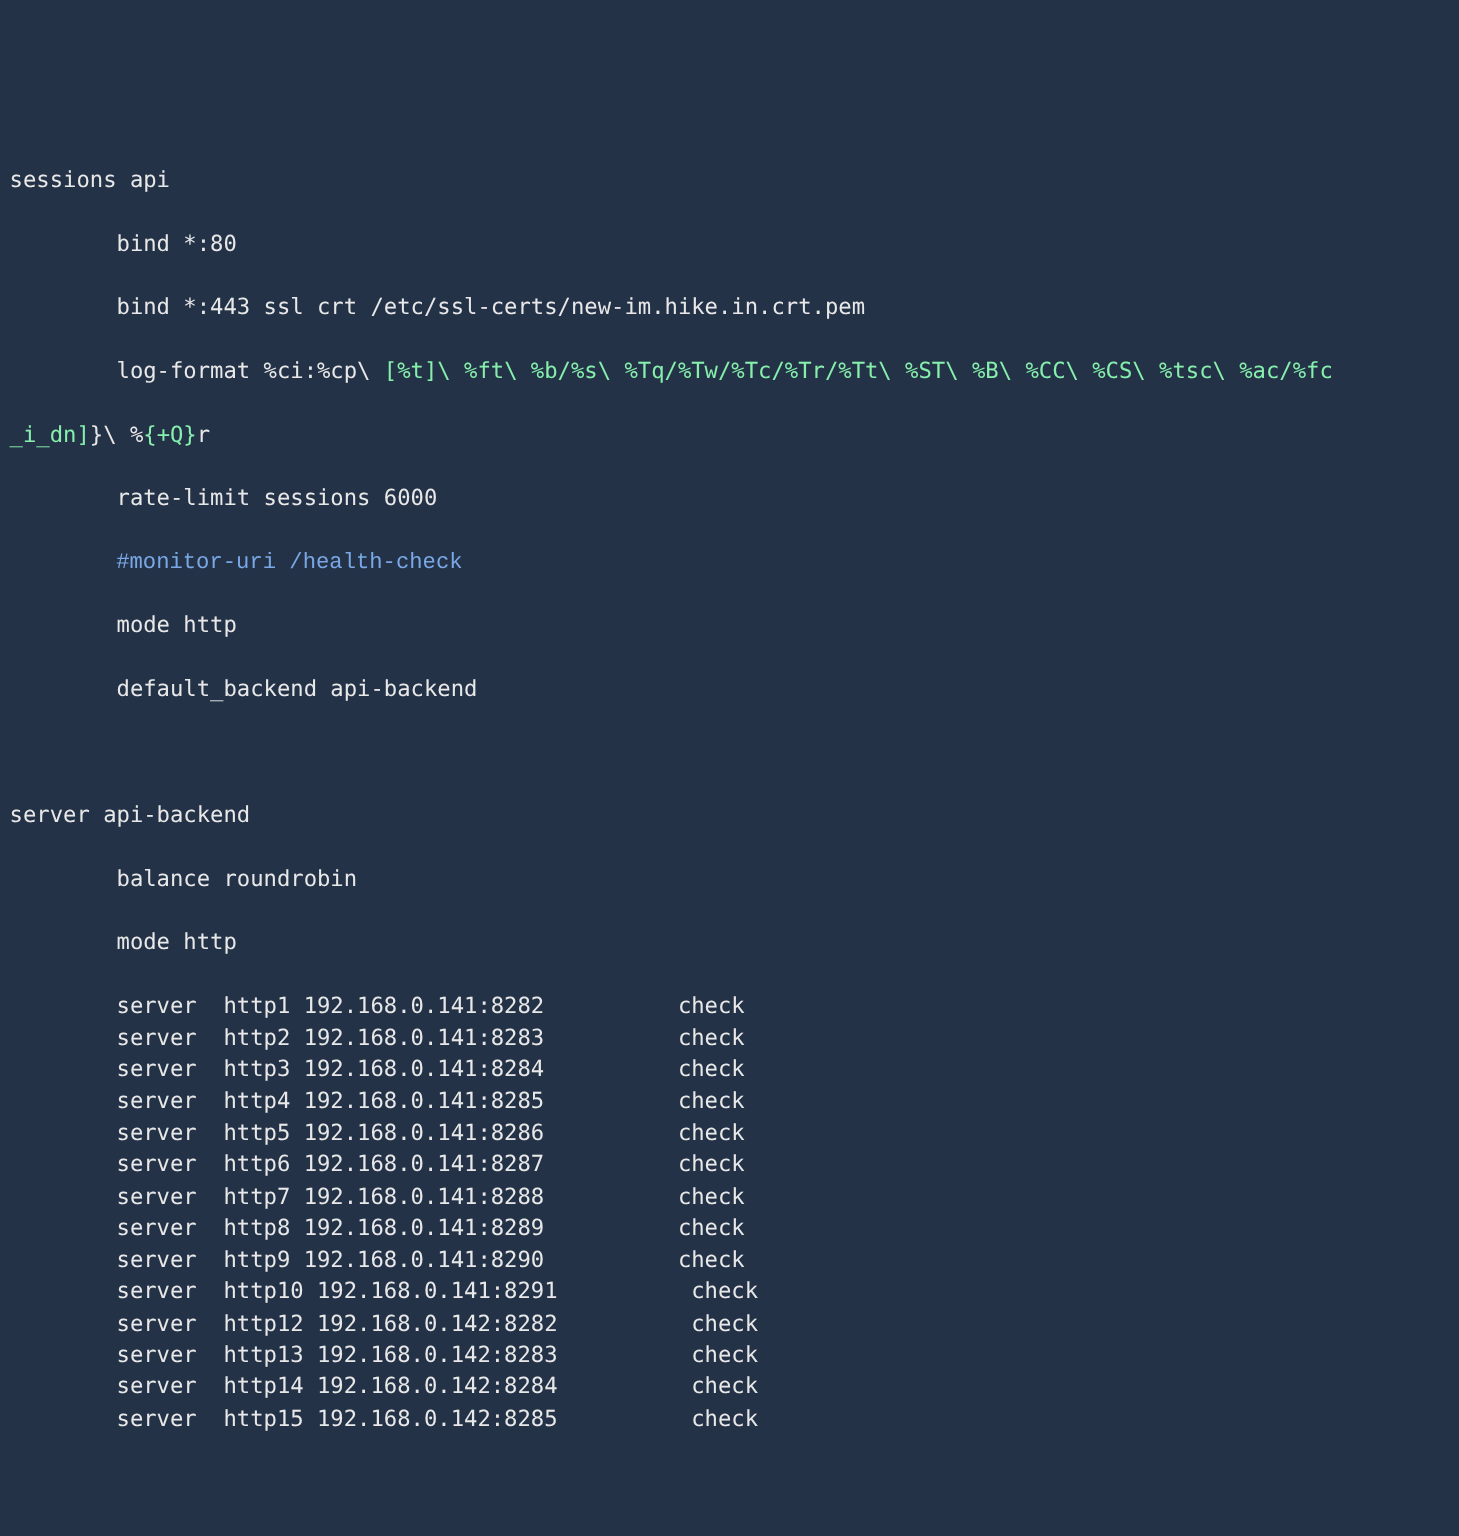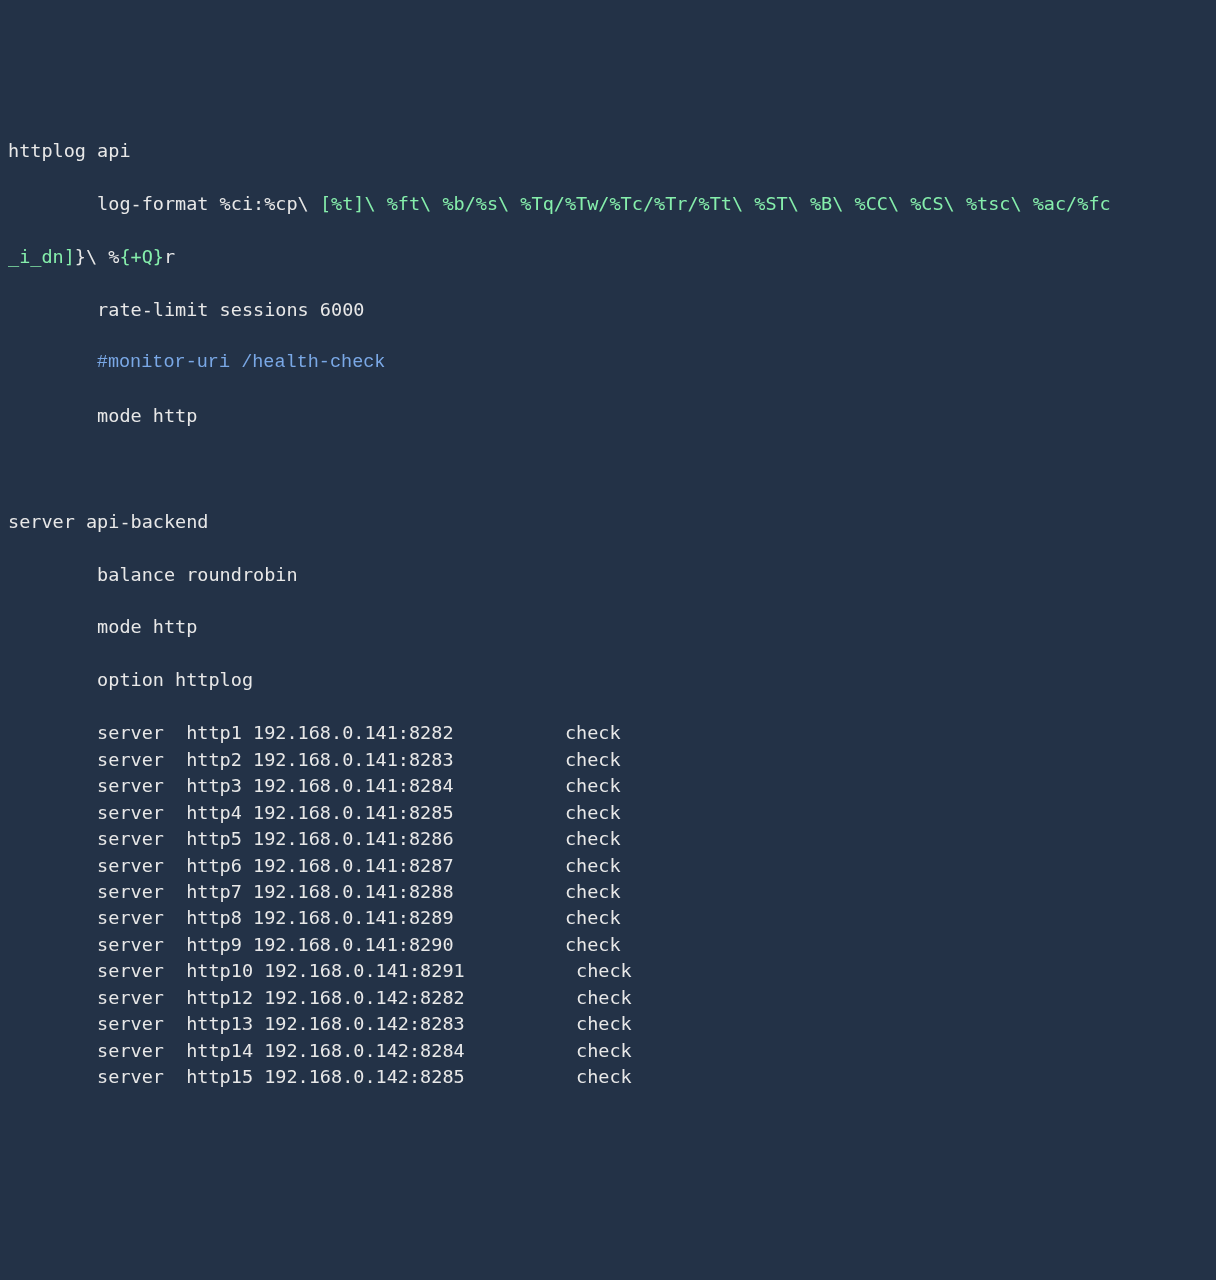--- a/index.html
+++ b/index.html
@@ -18,28 +18,30 @@
     .line { white-space: pre; }
     .green { color: #86efac; }
     .blue { color: #7aa8e6; font-family: Liberation Mono, monospace; }
   </style>
 </head>
 <body>
 
 
 
 <div>
-<div class="line">httplog api</div>
+<div class="line">sessions api</div>
+<div class="line">        bind *:80</div>
+<div class="line">        bind *:443 ssl crt /etc/ssl-certs/new-im.hike.in.crt.pem</div>
 <div class="line"><span>        log-format %ci:%cp\ </span><span class="green">[%t]\ %ft\ %b/%s\ %Tq/%Tw/%Tc/%Tr/%Tt\ %ST\ %B\ %CC\ %CS\ %tsc\ %ac/%fc</span></div>
 <div class="line"><span class="green">_i_dn]</span><span>}\ %</span><span class="green">{+Q}</span><span>r</span></div>
 <div class="line">        rate-limit sessions 6000</div>
 <div class="line blue">        #monitor-uri /health-check</div>
 <div class="line">        mode http</div>
+<div class="line">        default_backend api-backend</div>
 <div class="line"> </div>
 <div class="line">server api-backend</div>
 <div class="line">        balance roundrobin</div>
 <div class="line">        mode http</div>
-<div class="line">        option httplog</div>
 <div id="servers-container"><div class="line">        server  http1 192.168.0.141:8282          check</div><div class="line">        server  http2 192.168.0.141:8283          check</div><div class="line">        server  http3 192.168.0.141:8284          check</div><div class="line">        server  http4 192.168.0.141:8285          check</div><div class="line">        server  http5 192.168.0.141:8286          check</div><div class="line">        server  http6 192.168.0.141:8287          check</div><div class="line">        server  http7 192.168.0.141:8288          check</div><div class="line">        server  http8 192.168.0.141:8289          check</div><div class="line">        server  http9 192.168.0.141:8290          check</div><div class="line">        server  http10 192.168.0.141:8291          check</div><div class="line">        server  http12 192.168.0.142:8282          check</div><div class="line">        server  http13 192.168.0.142:8283          check</div><div class="line">        server  http14 192.168.0.142:8284          check</div><div class="line">        server  http15 192.168.0.142:8285          check</div></div>
 </div>
 
 
 
 
 </body></html>

